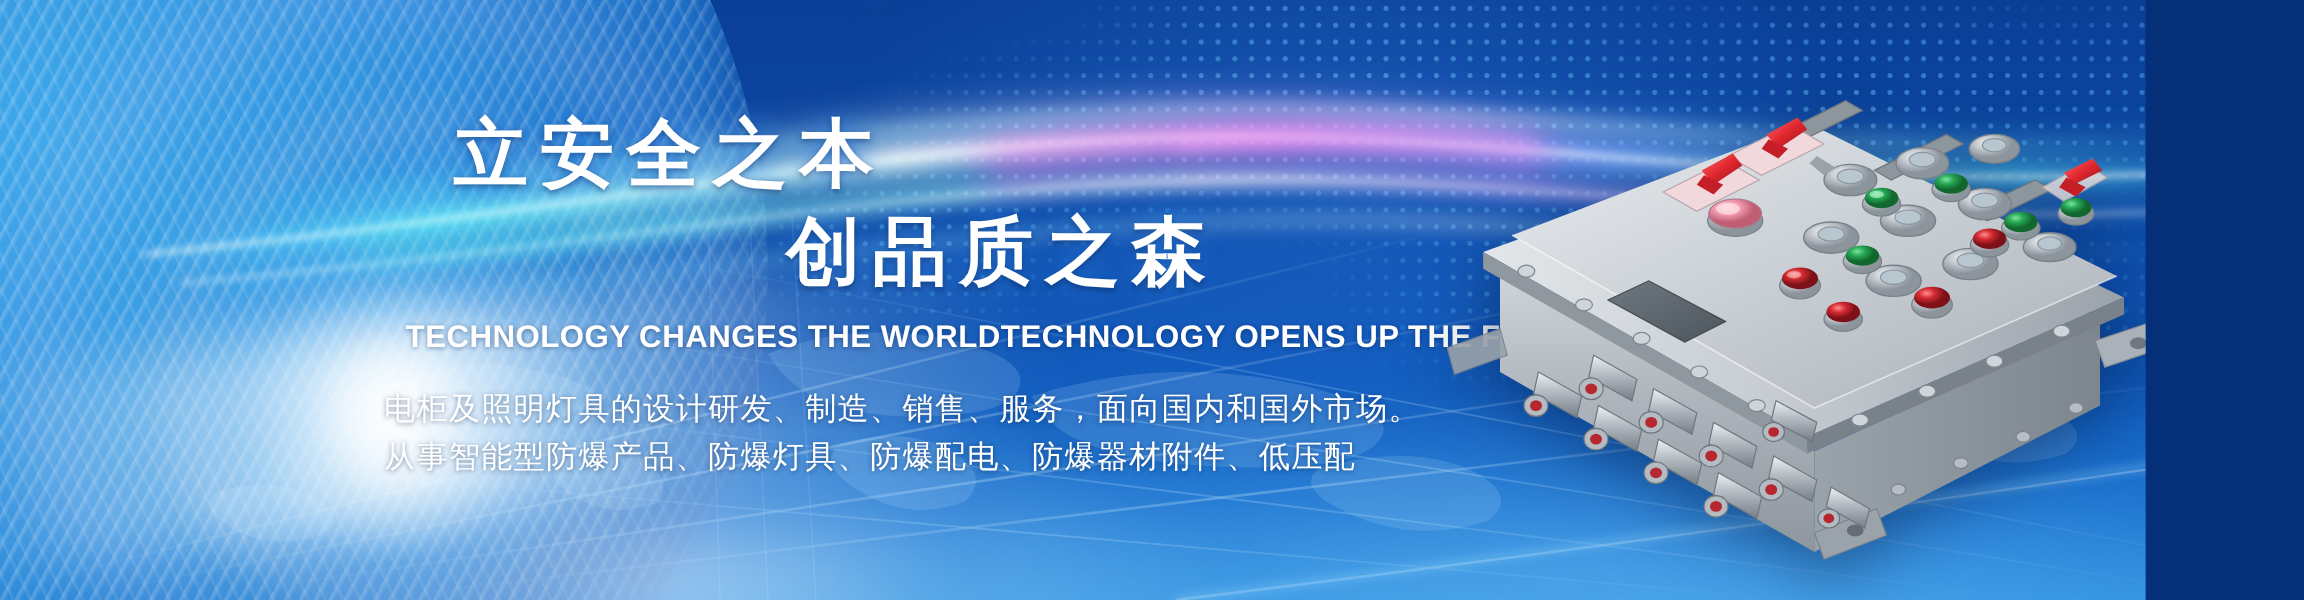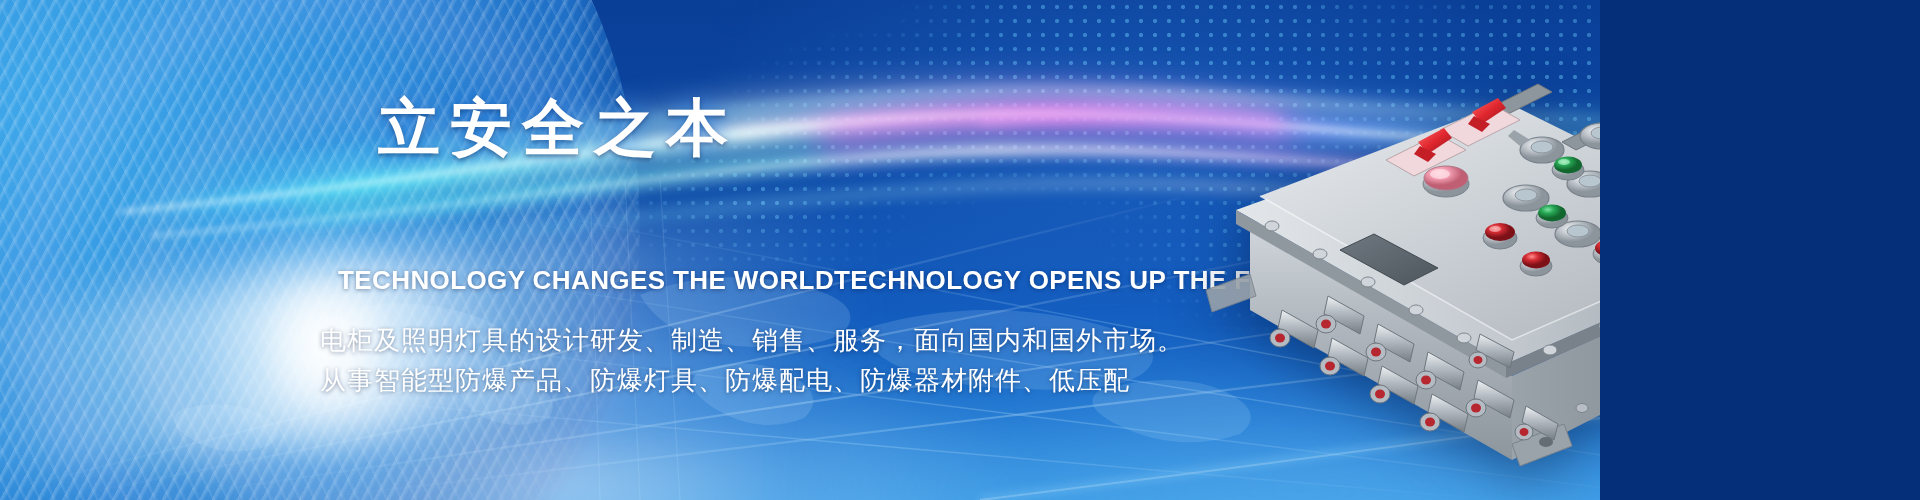--- a/index.html
+++ b/index.html
@@ -1,20 +1,20 @@
 <!DOCTYPE html>
 <html><head>
 <meta charset="utf-8">
 <style>
   html,body{margin:0;padding:0;background:#062f7a;}
   *{box-sizing:border-box;}
 
   #banner{
     position:relative;
-    width:1600px;height:500px;
+    width:1788px;height:500px;
     overflow:hidden;
     font-family:"Liberation Sans","DejaVu Sans",sans-serif;
     background:
       radial-gradient(ellipse 620px 380px at 1120px 150px, rgba(40,120,220,.40) 0%, rgba(10,65,153,0) 70%),
       linear-gradient(180deg,#0a3f97 0%,#0c47a3 34%,#1059bb 62%,#1a72cf 84%,#2e8fe0 100%);
   }
 
   
   .dots{
     position:absolute;inset:0;
@@ -261,20 +261,21 @@
     <path d="M200 258 C 620 228, 880 176, 1160 184 C 1420 192, 1600 222, 1920 202" stroke="url(#rb3)" stroke-width="7" fill="none" filter="url(#soft)" opacity=".8"></path>
 
     <path d="M820 138 C 980 112, 1120 108, 1290 130" stroke="#e07ae8" stroke-opacity=".65" stroke-width="22" fill="none" filter="url(#soft3)"></path>
     <path d="M980 120 C 1090 106, 1180 106, 1280 122" stroke="#f2a8f8" stroke-opacity=".55" stroke-width="10" fill="none" filter="url(#soft)"></path>
 
     <path d="M300 206 C 480 190, 640 160, 820 146" stroke="#45f0d8" stroke-opacity=".5" stroke-width="14" fill="none" filter="url(#soft3)"></path>
   </svg>
 
   <div class="copy">
     <div class="h1">立安全之本</div>
+    <div class="h2">创品质之森</div>
     <div class="eng">TECHNOLOGY CHANGES THE WORLDTECHNOLOGY OPENS UP THE FUTURE</div>
     <div class="desc">
       <div>电柜及照明灯具的设计研发、制造、销售、服务，面向国内和国外市场。</div>
       <div>从事智能型防爆产品、防爆灯具、防爆配电、防爆器材附件、低压配</div>
     </div>
   </div>
 
   <div class="product">
   <svg width="700" height="430" viewBox="0 0 700 430">
     <defs>

